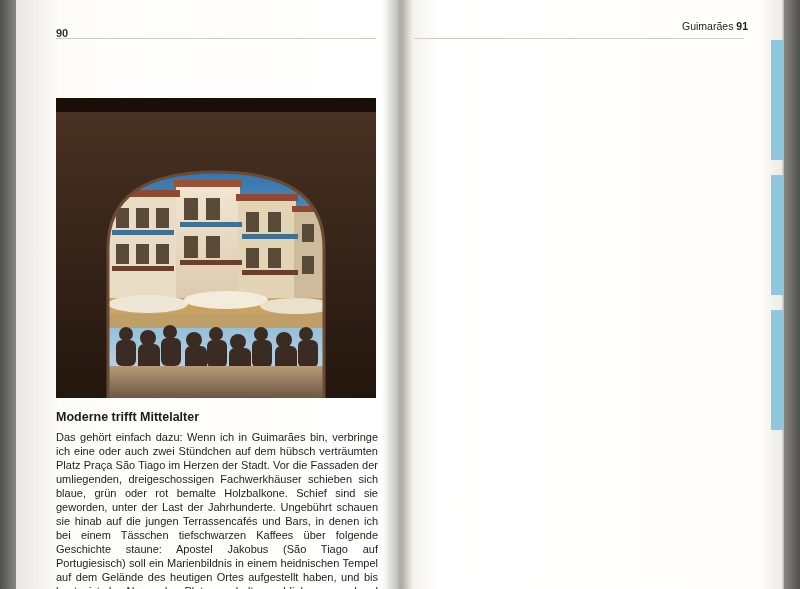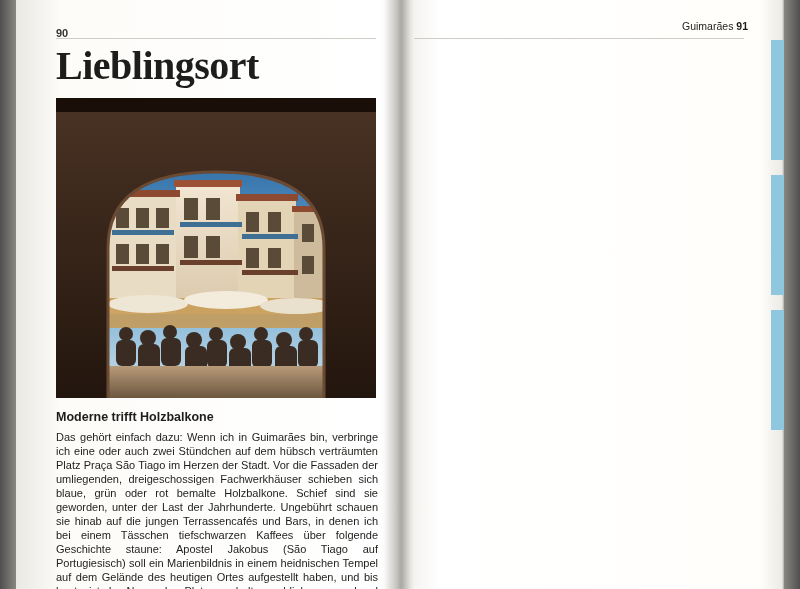--- a/index.html
+++ b/index.html
@@ -80,21 +80,20 @@
 <body>
 
 <div class="book">
   <div class="page-edge-left"></div>
   <div class="page-edge-right"></div>
 
   <div class="left-page">
     <div class="folio folio-left">90</div>
     <div class="hairline hr-left"></div>
 
-    <div class="title">Lieblingsort</div>
 
     <div class="photo">
       <svg width="320" height="300" viewBox="0 0 320 300" xmlns="http://www.w3.org/2000/svg">
         <defs>
           <linearGradient id="sky" x1="0" y1="0" x2="0" y2="1">
             <stop offset="0%" stop-color="#2f6ea8"></stop>
               <stop offset="60%" stop-color="#7fb4d6"></stop>
               <stop offset="100%" stop-color="#cfe0ea"></stop>
           </linearGradient>
           <linearGradient id="arch" x1="0" y1="0" x2="0" y2="1">
@@ -185,21 +184,21 @@
               <rect x="219" y="248" width="22" height="28" rx="6"></rect>
             <rect x="242" y="242" width="20" height="28" rx="6"></rect>
           </g>
           <rect x="40" y="268" width="240" height="32" fill="url(#ground)"></rect>
         </g>
 
         <path d="M52 300 L52 150 Q52 74 160 74 Q268 74 268 150 L268 300" fill="none" stroke="#6b4a33" stroke-width="3"></path>
       </svg>
     </div>
 
-    <div class="photo-caption">Moderne trifft Holzbalkone</div>
+    <div class="photo-caption">Moderne trifft Mittelalter</div>
     <div class="body-text">Das gehört einfach dazu: Wenn ich in Guimarães bin, verbringe ich eine oder auch zwei Stündchen auf dem hübsch verträumten Platz Praça São Tiago im Herzen der Stadt. Vor die Fassaden der umliegenden, dreigeschossigen Fachwerkhäuser schieben sich blaue, grün oder rot bemalte Holzbalkone. Schief sind sie geworden, unter der Last der Jahrhunderte. Ungebührt schauen sie hinab auf die jungen Terrassencafés und Bars, in denen ich bei einem Tässchen tiefschwarzen Kaffees über folgende Geschichte staune: Apostel Jakobus (São Tiago auf Portugiesisch) soll ein Marienbildnis in einem heidnischen Tempel auf dem Gelände des heutigen Ortes aufgestellt haben, und bis heute ist der Name des Platzes erhalten geblieben, manchmal wird er auch Largo Santiago genannt, aber das ist eigentlich Spanisch.</div>
   </div>
 
   <div class="right-page">
     <div class="running-head">
       <span>Guimarães</span>
       <b>91</b>
     </div>
     <div class="hairline" style="left:14px;top:38px;width:330px;"></div>
 

